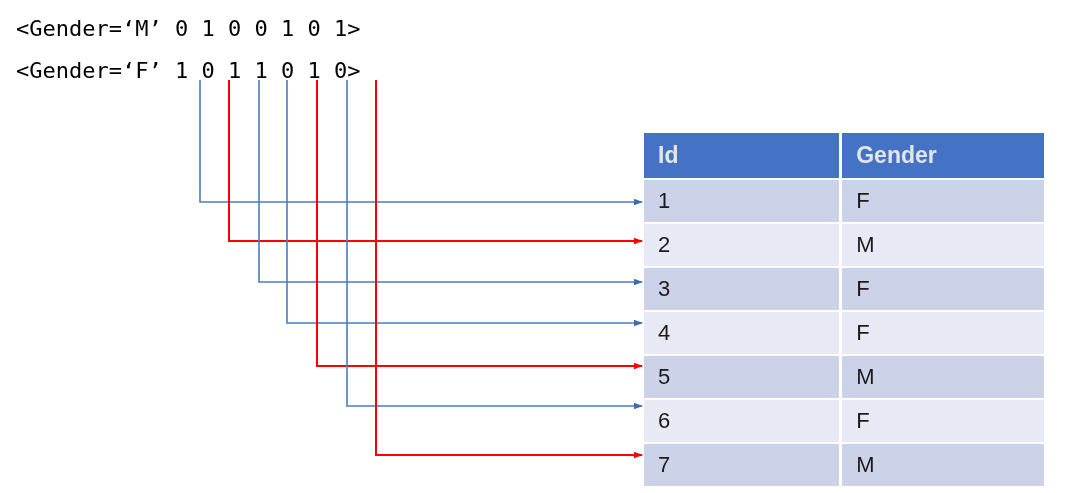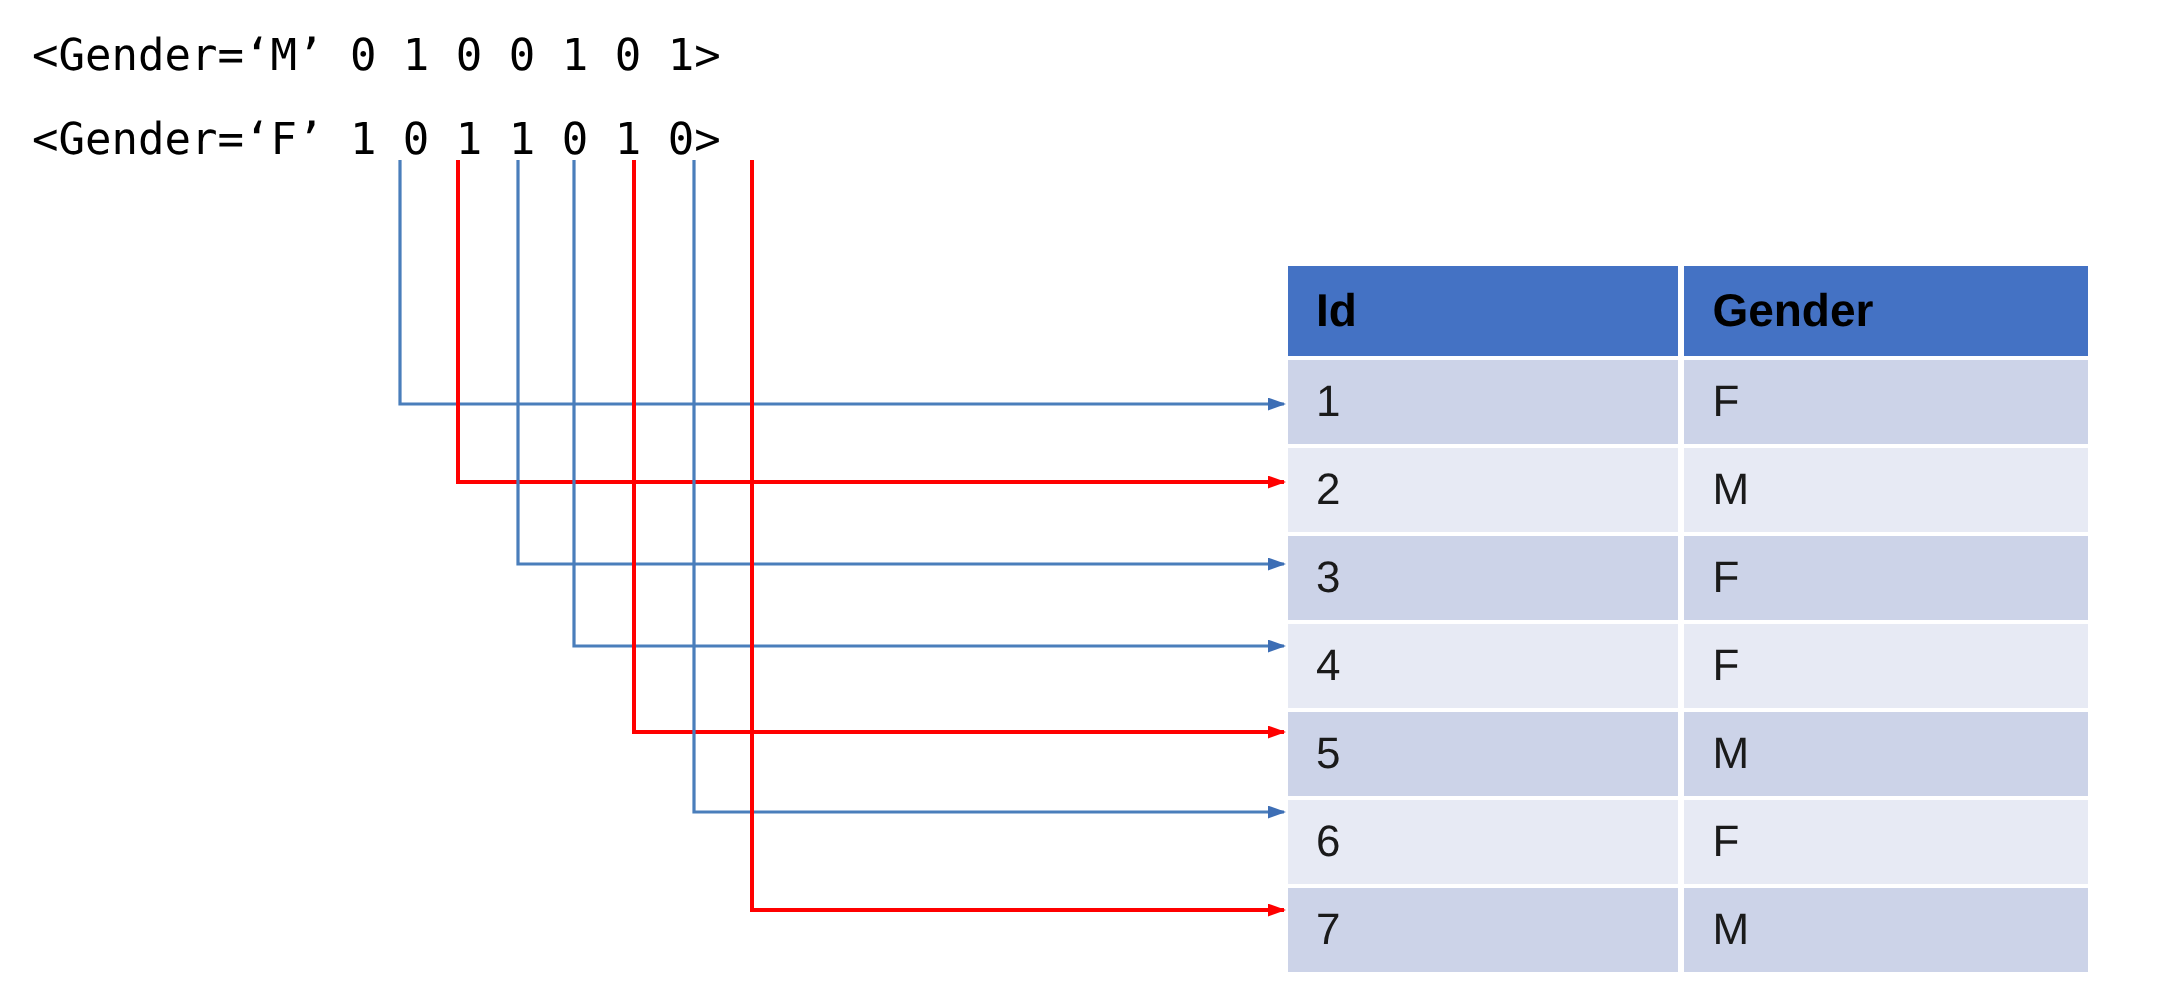--- a/index.html
+++ b/index.html
@@ -45,21 +45,21 @@
   #result-table {
     position: absolute;
     left: 644px;
     top: 133px;
     width: 400px;
     border-collapse: separate;
     border-spacing: 0;
   }
   #result-table th {
     background: #4472c4;
-    color: #000000;
+    color: #e5e5e5;
     font-size: 23px;
     font-weight: bold;
     text-align: left;
     padding: 8px 0 9px 14px;
     height: 28px;
     border-right: 3px solid #ffffff;
     border-bottom: 2px solid #ffffff;
   }
   #result-table th:last-child { border-right: none; }
   #result-table td {

